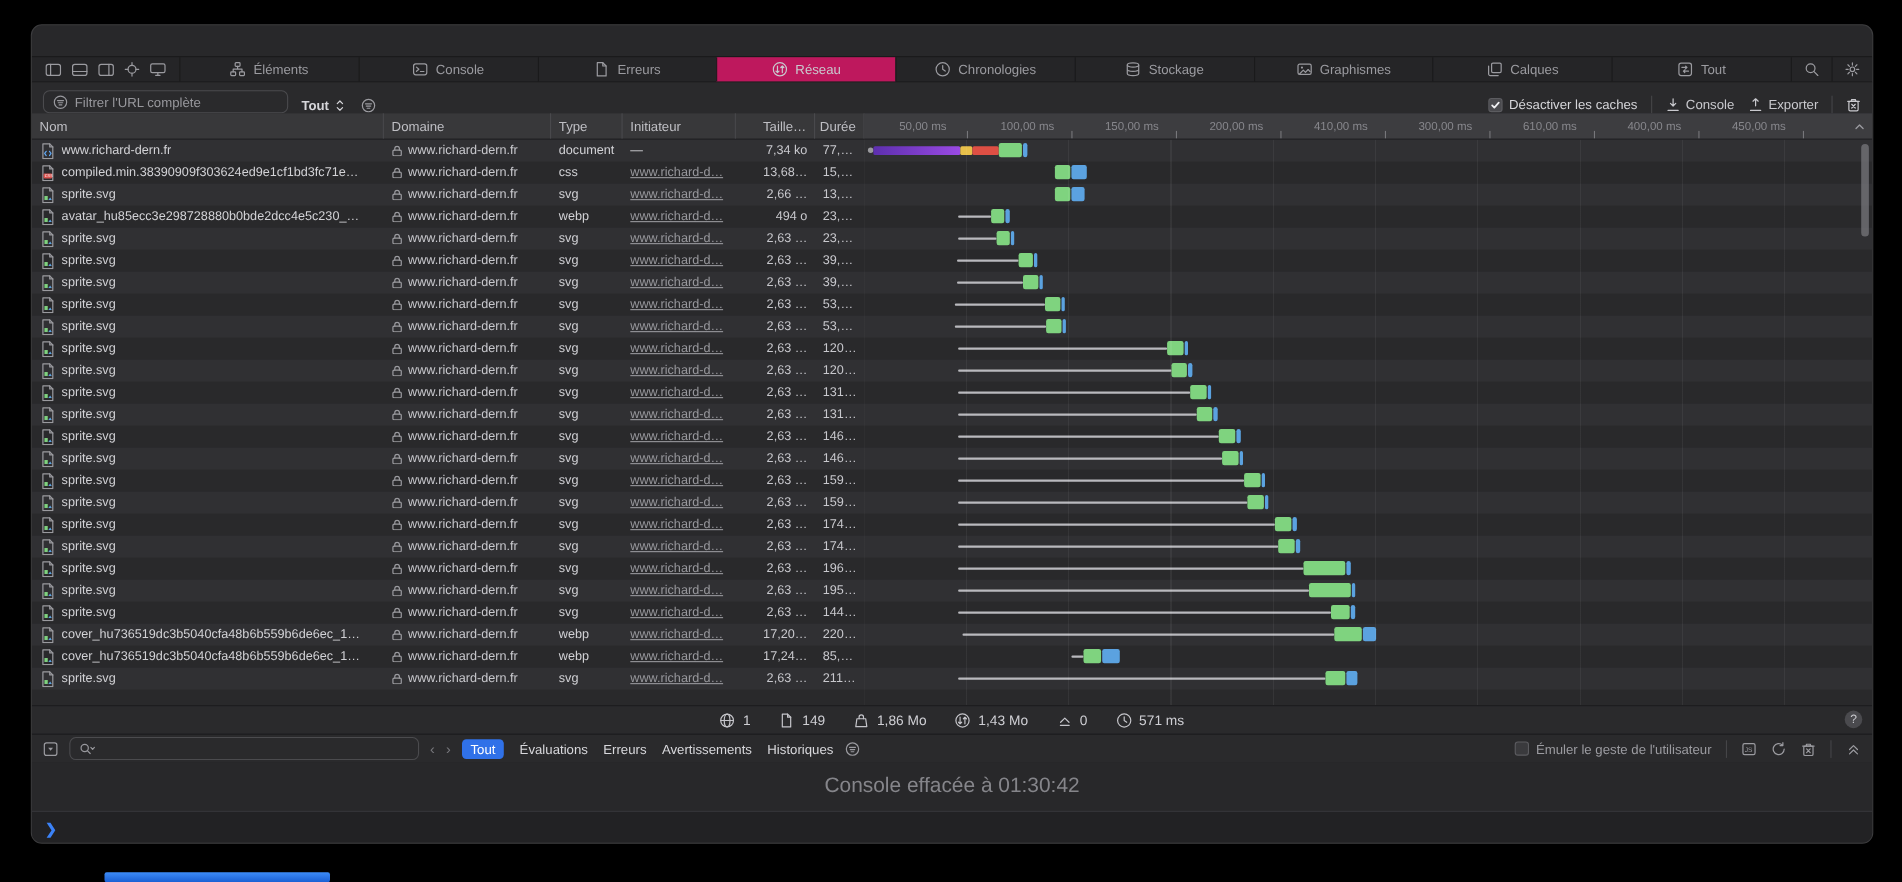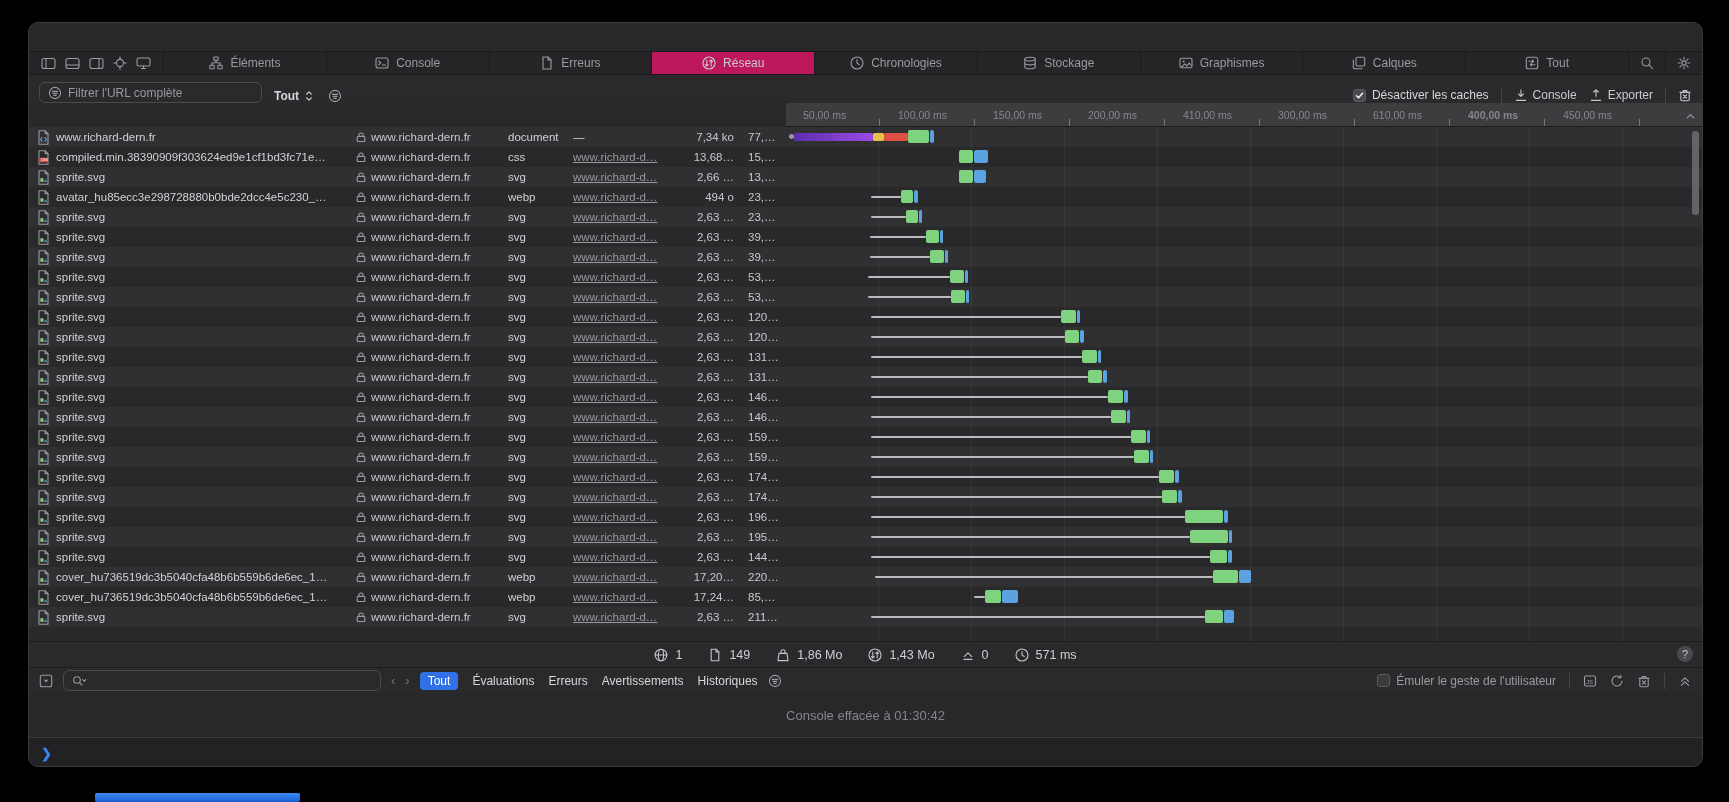--- a/index.html
+++ b/index.html
@@ -25,21 +25,21 @@
   .checkwrap{display:flex;align-items:center;gap:6px;cursor:pointer}
   .checkbox{width:13px;height:13px;border-radius:3px;background:#4a4a4e;border:1px solid #5c5c60;display:flex;align-items:center;justify-content:center;box-sizing:border-box}
   .checkbox.off{background:#3a3a3d}
   .toolbtn{display:flex;align-items:center;gap:5px;cursor:pointer}
   
   .tablehead{position:absolute;left:0;top:80px;width:757px;height:24px;background:#38383a;border-bottom:1px solid #1c1c1e;display:grid;grid-template-columns:320px 152px 65px 103px 72px 45px;box-sizing:border-box;font-size:12px;color:#bfbfc4;align-items:center}
   .th{padding:0 7px;border-right:1px solid #49494c;height:100%;display:flex;align-items:center;overflow:hidden;white-space:nowrap}
   .th.r{justify-content:flex-end}
   .ruler{position:absolute;left:757px;top:80px;right:0;height:24px;background:#3d3d40;border-bottom:1px solid #1c1c1e;box-sizing:border-box;overflow:hidden}
   .tick{position:absolute;bottom:0;width:1px;height:7px;background:#77777b}
-  .ticklabel{position:absolute;top:6px;width:72px;text-align:left;font-size:10.5px;color:#87878c;white-space:nowrap}
+  .ticklabel{position:absolute;top:6px;width:72px;text-align:center;font-size:10.5px;color:#87878c;white-space:nowrap}
   .ruler-collapse{position:absolute;right:6px;top:5px;color:#9b9ba0;cursor:pointer}
   
   .rowsarea{position:absolute;left:0;top:104px;right:0;height:514px;background:#29292b;overflow:hidden}
   .wf-grid{position:absolute;left:757px;top:0;right:0;bottom:0;pointer-events:none;background:repeating-linear-gradient(90deg,transparent 0,transparent 92px,rgba(255,255,255,.055) 92px,rgba(255,255,255,.055) 93px);z-index:5}
   .row{position:relative;display:grid;grid-template-columns:320px 152px 65px 103px 72px 45px 1fr;height:20px;align-items:center;font-size:11.5px;color:#d2d2d6;cursor:default}
   .row:nth-child(odd){background:#303033}
   .cell{padding:0 7px;overflow:hidden;white-space:nowrap;text-overflow:ellipsis}
   .cell.name{display:flex;align-items:center;gap:6px;padding-left:8px}
   .cell.name span{overflow:hidden;text-overflow:ellipsis}
   .cell.dom{display:flex;align-items:center;gap:5px;color:#c8c8cd}
@@ -62,21 +62,21 @@
   
   .conbar{position:absolute;left:0;top:644px;right:0;height:26px;background:#2a2a2c;border-top:1px solid #1c1c1e;box-sizing:border-box;display:flex;align-items:center;gap:10px;padding:0 10px;color:#9b9ba0}
   .searchpill{display:flex;align-items:center;gap:5px;border:1px solid #4b4b4e;border-radius:6px;height:19px;padding:0 8px;width:300px;color:#98989d}
   .navarrows{display:flex;gap:10px;color:#77777c;font-size:13px}
   .confilters{display:flex;align-items:center;gap:14px;font-size:12px;color:#d8d8dc}
   .confilter{cursor:pointer;white-space:nowrap}
   .confilter.active{background:#3071e8;color:#fff;border-radius:4px;padding:2px 8px}
   .conright{margin-left:auto;display:flex;align-items:center;gap:13px;color:#9b9ba0;font-size:12px}
   
   .conbody{position:absolute;left:0;top:670px;right:0;height:44px;background:#28282a;display:flex;align-items:center;justify-content:center}
-  .conmsg{color:#85858a;font-size:13px}
+  .conmsg{color:#85858a;font-size:19px}
   .promptrow{position:absolute;left:0;top:714px;right:0;height:31px;background:#222224;border-top:1px solid #39393c;box-sizing:border-box;display:flex;align-items:center;padding-left:12px}
   .promptchev{color:#3b82f7;font-size:13px;font-weight:bold}
   .desktop-sliver{position:absolute;left:95px;top:793px;width:205px;height:9px;border-radius:2px;background:linear-gradient(180deg,#3c8bf7,#1a5fd4)}
   .icn{display:inline-flex;vertical-align:middle;line-height:0}
   .icn svg{display:block}
 </style>
 </head>
 <body>
 
 <div class="window">
@@ -272,40 +272,48 @@
       <div class="sep"></div>
       <span class="icn">
           <svg width="14" height="14" viewBox="0 0 14 14" fill="none" stroke="currentColor" stroke-width="1.1" stroke-linecap="round" stroke-linejoin="round">
             <rect x="2.8" y="4.2" width="8.4" height="8.6" rx="1.2"></rect>
             <path d="M1.8 4.2h10.4M5.2 4.2V2.6h3.6v1.6M5.4 6.8l3.2 3.4M8.6 6.8l-3.2 3.4"></path>
           </svg>
         </span>
     </div>
   </div>
 
+  <div class="tablehead" id="tablehead">
+      <div class="th">Nom</div>
+      <div class="th">Domaine</div>
+      <div class="th">Type</div>
+      <div class="th">Initiateur</div>
+      <div class="th r">Taille…</div>
+      <div class="th r">Durée</div>
+    </div>
 
   <div class="ruler" id="ruler">
     <span class="ruler-collapse"><svg width="11" height="11" viewBox="0 0 12 12" fill="none" stroke="currentColor" stroke-width="1.3" stroke-linecap="round" stroke-linejoin="round">
           <path d="M2.5 7.5L6 4l3.5 3.5"></path>
         </svg></span>
   <span class="ticklabel" style="left: 17px;">50,00 ms</span>
       <span class="tick" style="left: 93px;"></span>
       <span class="ticklabel" style="left: 112px;">100,00 ms</span>
       <span class="tick" style="left: 188px;"></span>
       <span class="ticklabel" style="left: 207px;">150,00 ms</span>
       <span class="tick" style="left: 283px;"></span>
       <span class="ticklabel" style="left: 302px;">200,00 ms</span>
       <span class="tick" style="left: 378px;"></span>
       <span class="ticklabel" style="left: 397px;">410,00 ms</span>
       <span class="tick" style="left: 473px;"></span>
       <span class="ticklabel" style="left: 492px;">300,00 ms</span>
       <span class="tick" style="left: 568px;"></span>
       <span class="ticklabel" style="left: 587px;">610,00 ms</span>
       <span class="tick" style="left: 663px;"></span>
-      <span class="ticklabel" style="left: 682px; font-weight: bold;">400,00 ms</span>
+      <span class="ticklabel" style="left: 682px;">400,00 ms</span>
       <span class="tick" style="left: 758px;"></span>
       <span class="ticklabel" style="left: 777px;">450,00 ms</span>
       <span class="tick" style="left: 853px;"></span>
     </div>
 
   <div class="rowsarea">
     <div id="rows">
         <div class="row">
           <div class="cell name">
             <span class="icn">

